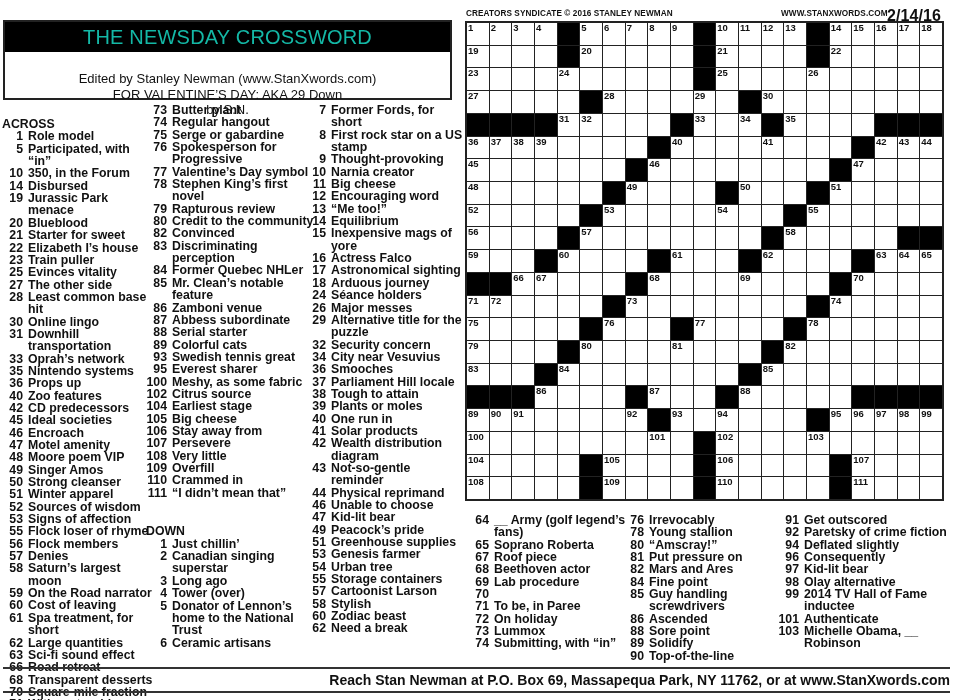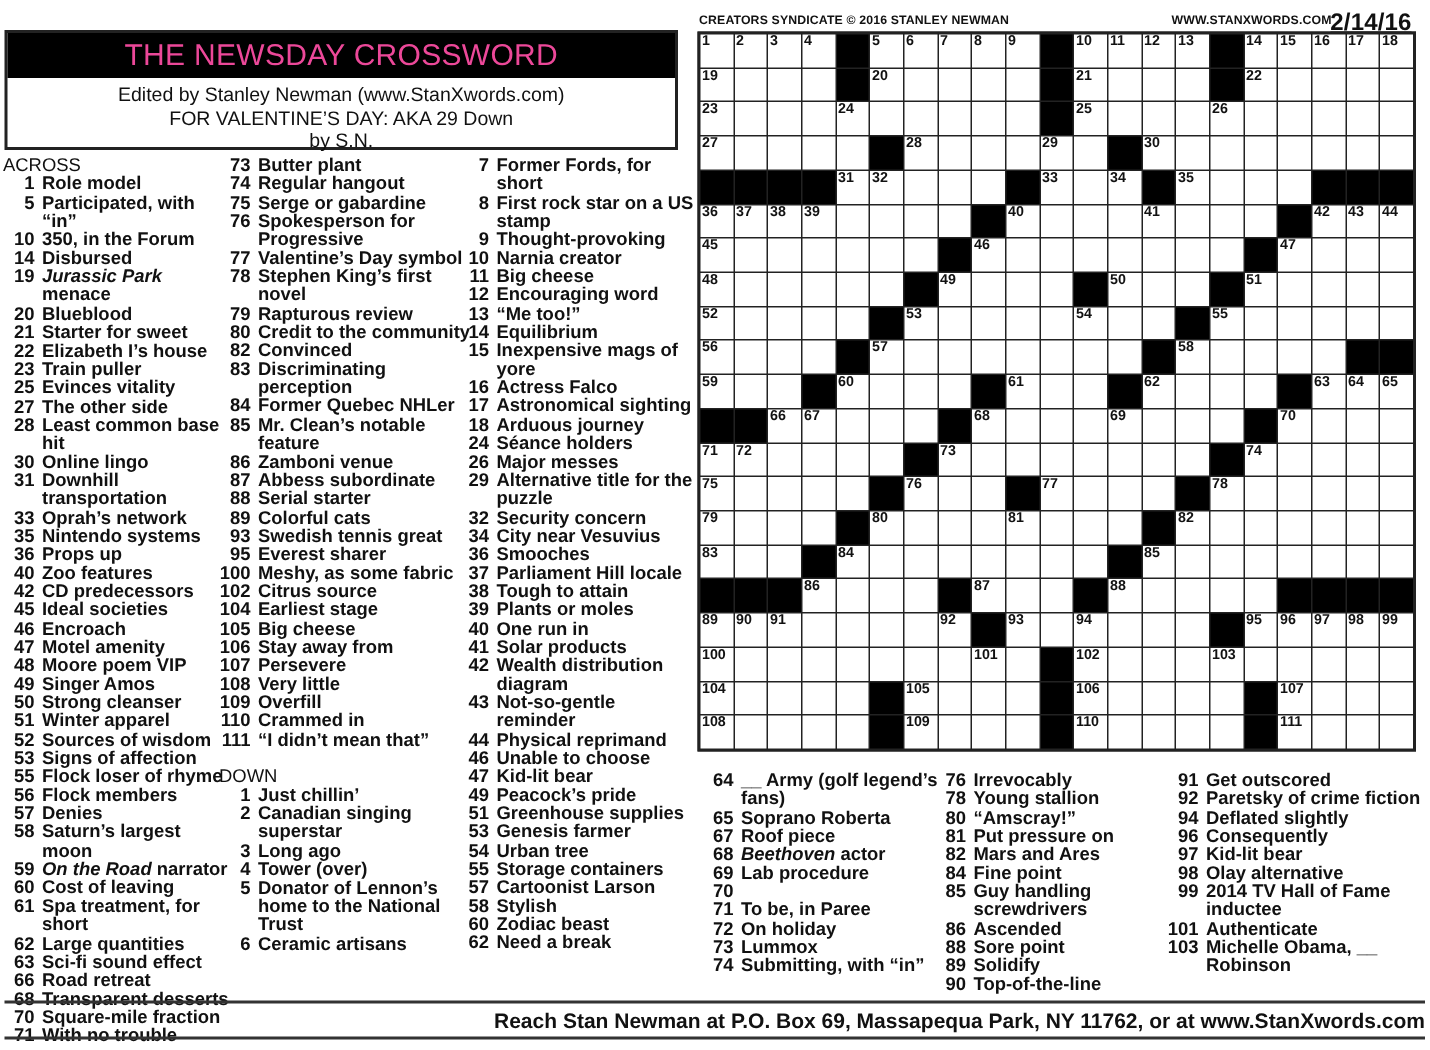--- a/index.html
+++ b/index.html
@@ -1,29 +1,29 @@
 <!DOCTYPE html>
 <html><head>
 <meta charset="utf-8">
 <style>
   * { box-sizing: border-box; margin: 0; padding: 0; }
   html, body { width: 953px; height: 700px; background: #ffffff; overflow: hidden; }
   body { position: relative; font-family: "Liberation Sans", sans-serif; color: #111; }
 
   .title-box { position: absolute; left: 3px; top: 20px; width: 449px; height: 80px; border: 2px solid #222; }
-  .title-bar { background: #000; color: #ec4899; height: 30px; line-height: 30px; text-align: center; font-size: 20px; letter-spacing: 0.2px; }
-  .title-sub { text-align: center; font-size: 13px; line-height: 15.5px; padding-top: 3px; }
+  .title-bar { background: #000; color: #14b8a6; height: 30px; line-height: 30px; text-align: center; font-size: 20px; letter-spacing: 0.2px; }
+  .title-sub { text-align: center; font-size: 13px; line-height: 15.5px; padding-top: 19px; }
 
   .clues-col { position: absolute; top: 104px; font-size: 12.3px; font-weight: bold; line-height: 12.35px; }
   .clue { display: flex; }
   .clue .num { width: 26px; text-align: right; padding-right: 5px; flex: none; }
   .clue .txt { flex: 1; }
-  .section-head { font-size: 12.3px; font-weight: normal; line-height: 12.4px; }
+  .section-head { font-size: 12.3px; font-weight: bold; line-height: 12.4px; margin-top: 14px; }
   .gap { height: 12.4px; }
-  .it { font-style: italic; }
+  .it { }
 
   .header-line { position: absolute; top: 7px; left: 466px; width: 478px; font-size: 8.2px; font-weight: bold; letter-spacing: 0.1px; }
   .header-line .left { position: absolute; left: 0; top: 2px; }
   .header-line .url { position: absolute; left: 315px; top: 2px; }
   .header-line .date { position: absolute; right: 3px; top: 0; font-size: 16px; text-decoration: underline; }
 
   .grid { position: absolute; left: 465px; top: 21px; width: 479px; height: 480px; border: 2px solid #222;
           display: grid; grid-template-columns: repeat(21, 1fr); grid-template-rows: repeat(21, 1fr); background: #222; gap: 1px; }
   .cell { background: #fff; position: relative; }
   .cell.black { background: #000; }

